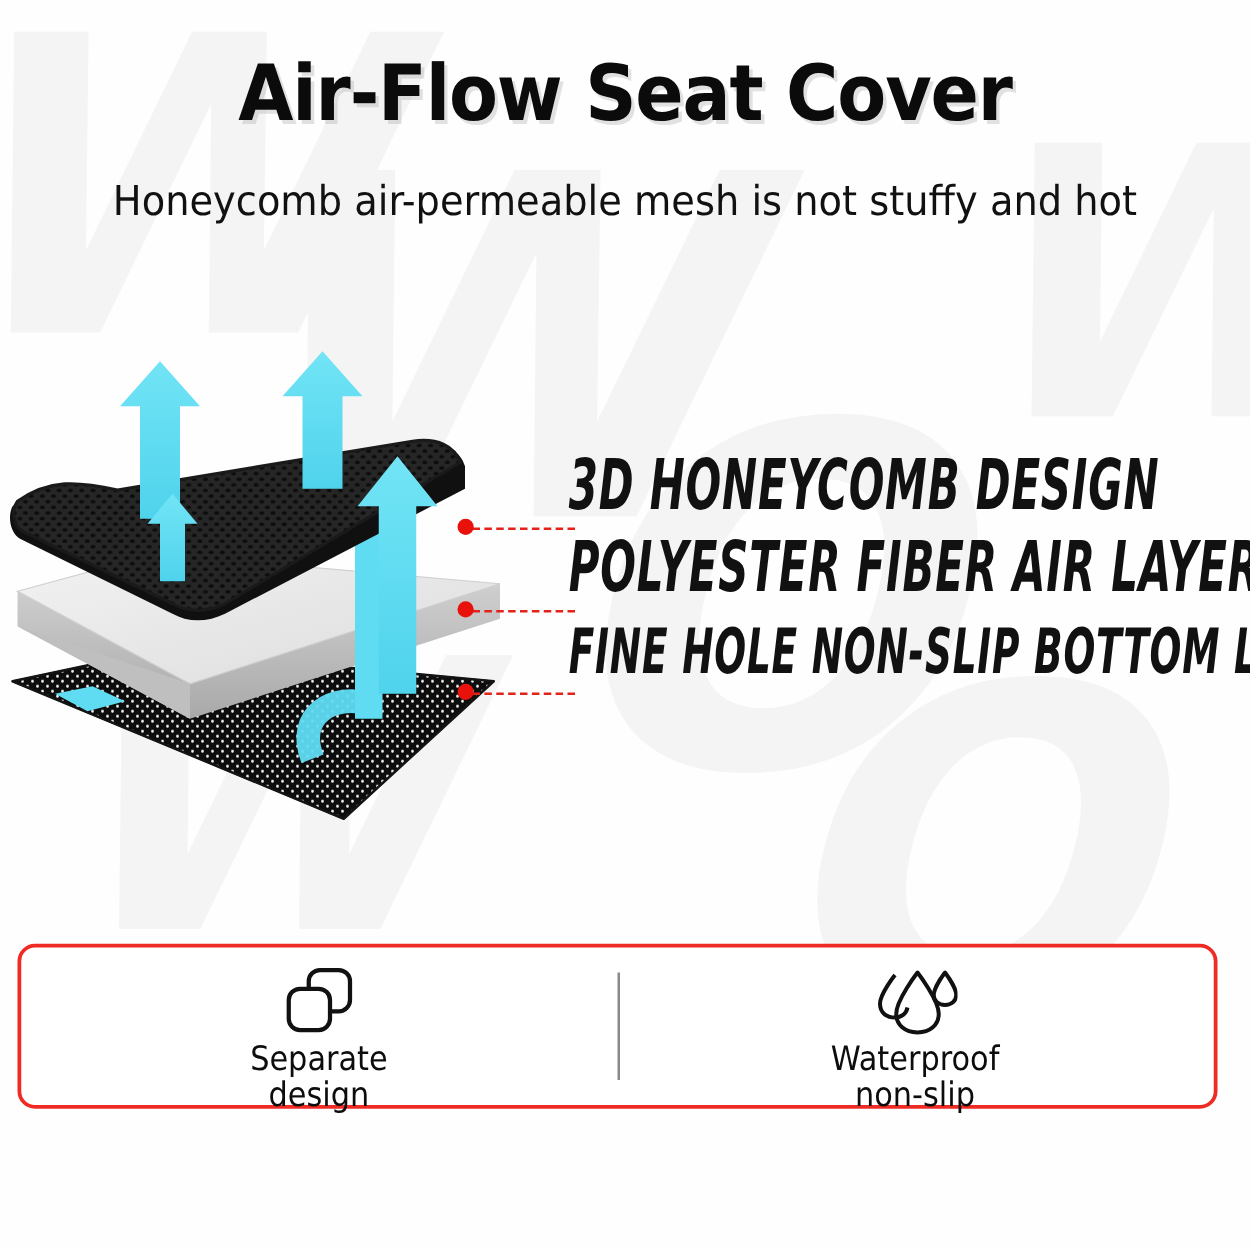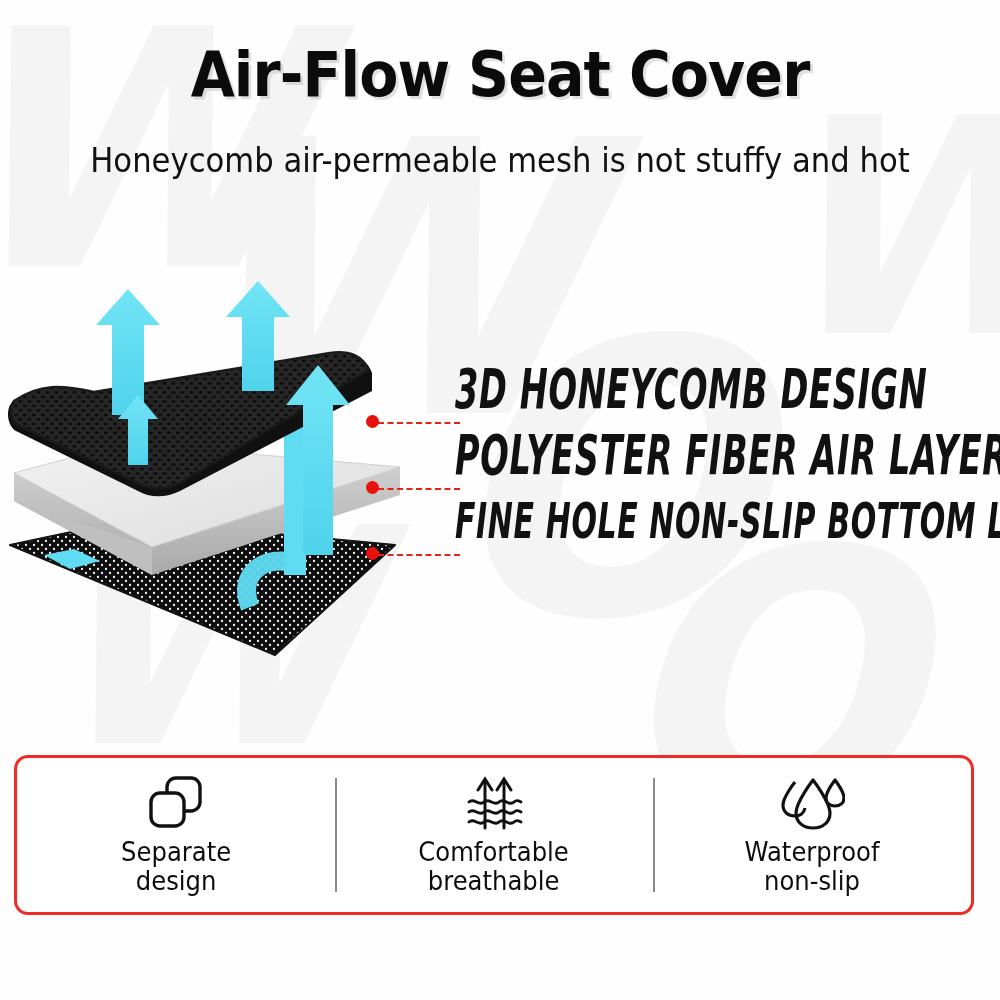--- a/index.html
+++ b/index.html
@@ -109,21 +109,21 @@
     width:13px;height:13px;
     border-radius:50%;
     background:#e8110b;
     z-index:6;
   }
 
   
   .feature-bar{
     position:absolute;
     left:14px;top:755px;
-    width:960px;height:160px;
+    width:960px;height:132px;
     border:3px solid #ef2b24;
     border-radius:14px;
     background:#ffffff;
     display:flex;
     z-index:5;
     box-sizing:border-box;
   }
   .feature{
     flex:1;
     position:relative;
@@ -284,37 +284,20 @@
       <div class="feature-icon">
         <svg width="62" height="58" viewBox="0 0 62 58" xmlns="http://www.w3.org/2000/svg">
           <rect x="22" y="4" width="33" height="33" rx="9" ry="9" fill="#ffffff" stroke="#111" stroke-width="3.4"></rect>
           <rect x="6" y="19" width="33" height="33" rx="9" ry="9" fill="#ffffff" stroke="#111" stroke-width="3.4"></rect>
         </svg>
       </div>
       <div class="feature-label">Separate
 design</div>
     </div>
 
-    <div class="feature f1">
-      <div class="feature-icon">
-        <svg width="62" height="58" viewBox="0 0 62 58" xmlns="http://www.w3.org/2000/svg">
-          <g stroke="#111" stroke-width="3" fill="none" stroke-linecap="round">
-            <line x1="22" y1="54" x2="22" y2="6"></line>
-            <polyline points="15,16 22,5 29,16"></polyline>
-            <line x1="41" y1="54" x2="41" y2="6"></line>
-            <polyline points="34,16 41,5 48,16"></polyline>
-            <path d="M6,28 C11,23 16,33 21,28 C26,23 31,33 36,28 C41,23 46,33 51,28 C54,25 56,27 58,28" stroke-width="2.8"></path>
-            <path d="M6,38 C11,33 16,43 21,38 C26,33 31,43 36,38 C41,33 46,43 51,38 C54,35 56,37 58,38" stroke-width="2.8"></path>
-            <path d="M6,48 C11,43 16,53 21,48 C26,43 31,53 36,48 C41,43 46,53 51,48 C54,45 56,47 58,48" stroke-width="2.8"></path>
-          </g>
-        </svg>
-      </div>
-      <div class="feature-label">Comfortable
-breathable</div>
-    </div>
 
 
     <div class="feature f4">
       <div class="feature-icon">
         <svg width="66" height="58" viewBox="0 0 66 58" xmlns="http://www.w3.org/2000/svg">
           <g stroke="#111" stroke-width="3.2" fill="none" stroke-linejoin="round">
             <path d="M16,8 C16,8 4,23 4,31 C4,38 9,42 16,42 C21,42 25,39 26,34"></path>
             <path d="M34,6 C34,6 17,28 17,39 C17,48 24,54 34,54 C44,54 51,48 51,39 C51,28 34,6 34,6 Z"></path>
             <path d="M56,6 C56,6 47,18 47,24 C47,29 51,32 56,32 C61,32 65,29 65,24 C65,18 56,6 56,6 Z"></path>
           </g>

